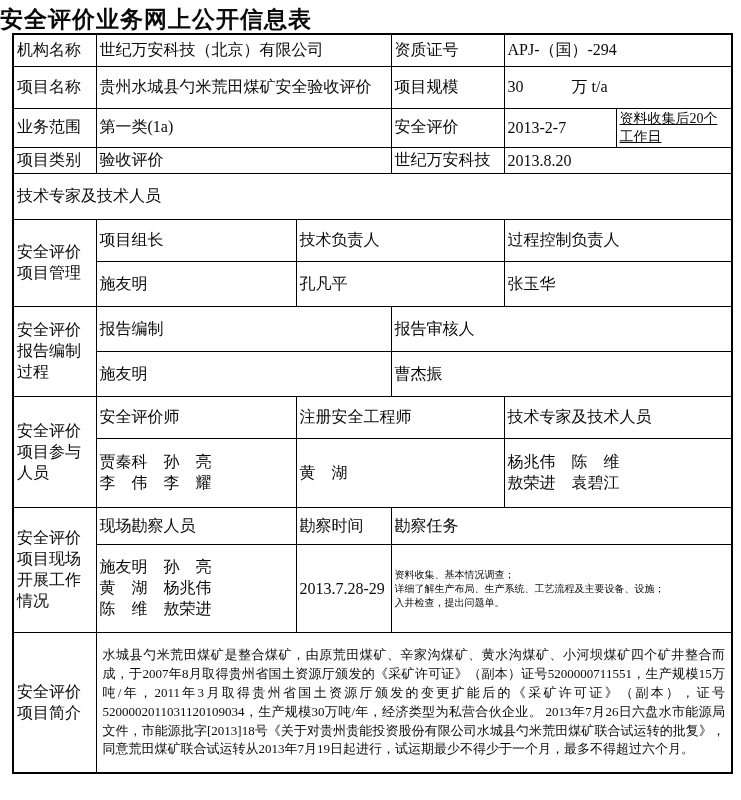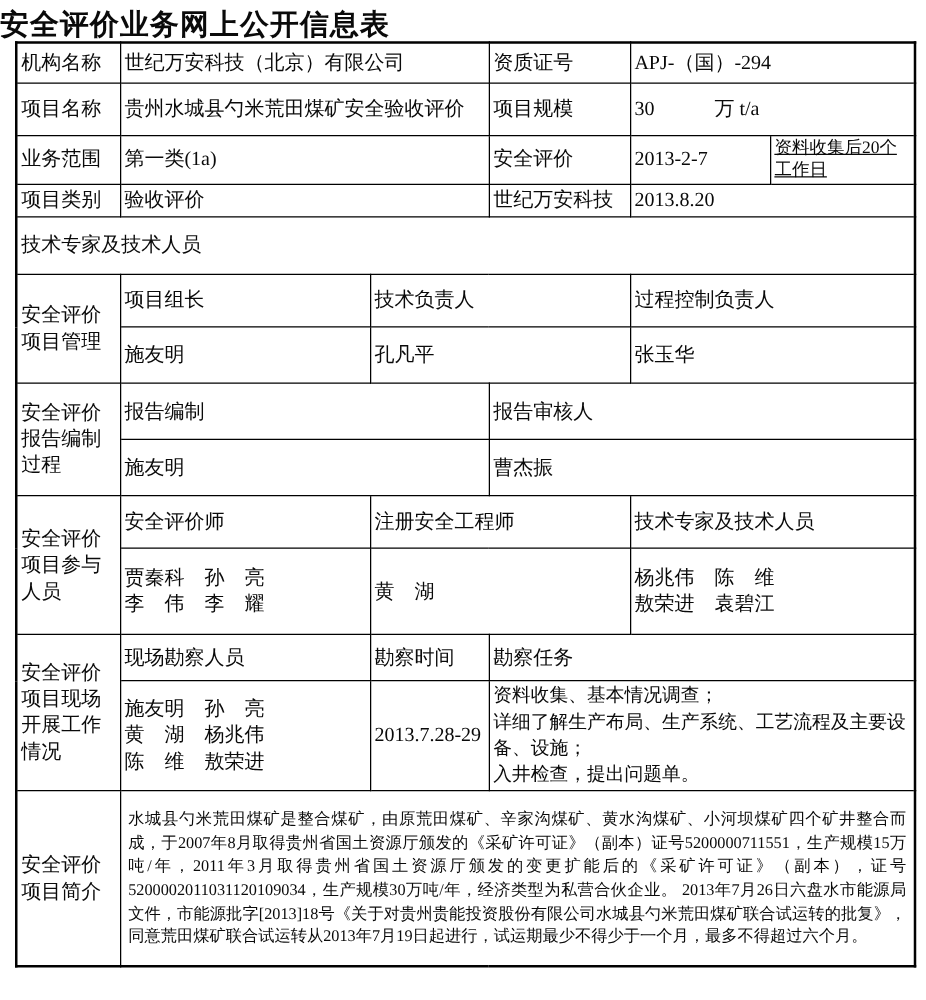--- a/index.html
+++ b/index.html
@@ -4,21 +4,21 @@
 <style>
   html,body{margin:0;padding:0;background:#ffffff;}
   body{width:741px;height:800px;position:relative;font-family:"Liberation Serif","DejaVu Serif",serif;color:#0a0a0a;}
   .title{position:absolute;top:4px;left:0;width:593px;font-size:23px;font-weight:bold;letter-spacing:1px;}
   table.form{position:absolute;left:12px;top:33px;width:719px;border-collapse:collapse;table-layout:fixed;border:2px solid #000;}
   td{border:1px solid #000;font-size:16px;text-align:left;vertical-align:middle;padding:1px 3px;overflow:hidden;}
   td.left{text-align:left;}
   td.pre{white-space:pre-line;}
   td.small{font-size:14px;line-height:1.32;text-decoration:underline;}
   td.para{font-size:13px;line-height:1.45;text-align:justify;padding:4px 6px;}
-  td.tasks{font-size:15px;line-height:1.4;}
+  td.tasks{font-size:10px;line-height:1.4;}
 </style>
 </head>
 <body>
 
 <div class="title">安全评价业务网上公开信息表</div>
 
 <table class="form">
   <colgroup>
     <col style="width:83px">
       <col style="width:200px">

